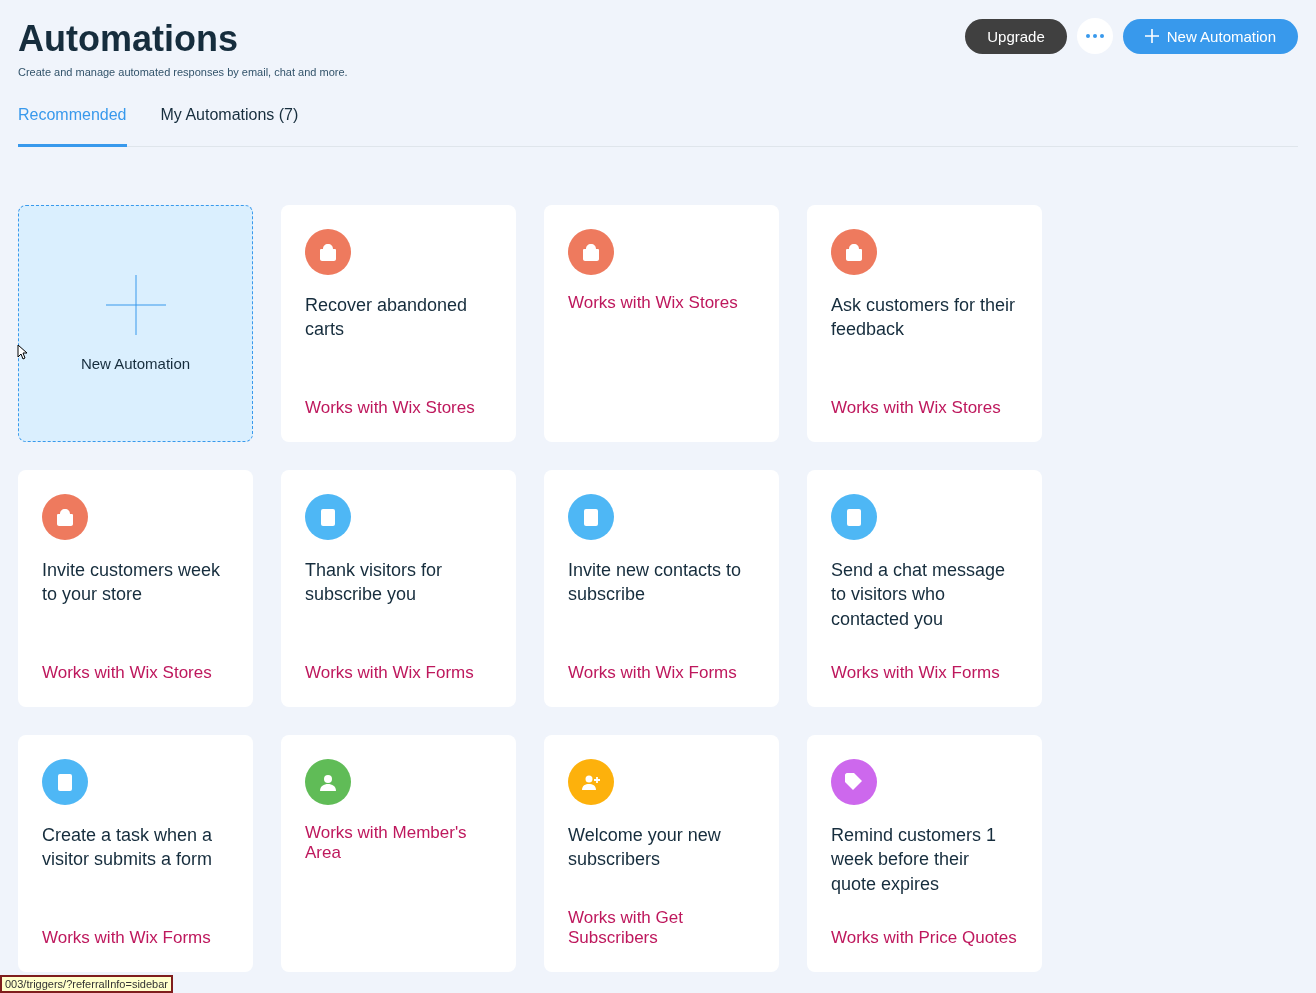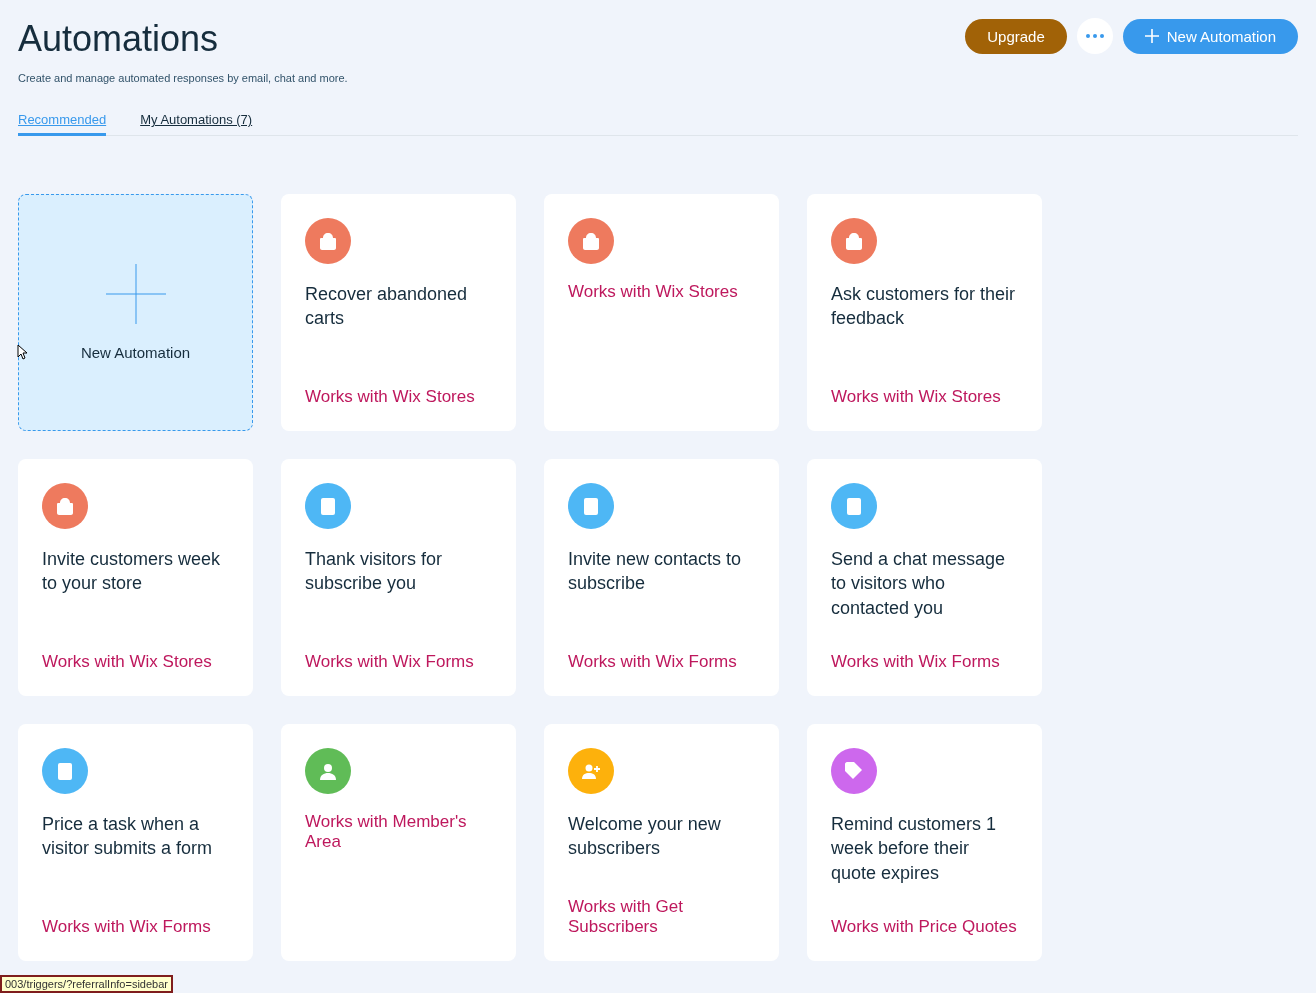--- a/index.html
+++ b/index.html
@@ -15,23 +15,22 @@
       width: 1316px;
     }
     .header-row {
       display: flex;
       justify-content: space-between;
       align-items: flex-start;
       margin-bottom: 6px;
     }
     h1 {
       font-size: 36px;
-      font-weight: 400;
-      color: #162d3d;
-      margin-bottom: 6px;
+      font-weight: 700;
+      color: #162d3d;
     }
     .subtitle {
       font-size: 11px;
       color: #32536a;
       margin-bottom: 28px;
     }
     .header-actions {
       display: flex;
       align-items: center;
       gap: 10px;
@@ -40,21 +39,21 @@
       border: none;
       border-radius: 20px;
       padding: 9px 22px;
       font-size: 15px;
       cursor: pointer;
       display: inline-flex;
       align-items: center;
       gap: 8px;
     }
     .btn-upgrade {
-      background: #a16207;
+      background: #404040;
       color: #fff;
     }
     .btn-icon-only {
       width: 36px;
       height: 36px;
       border-radius: 50%;
       background: #fff;
       border: none;
       display: flex;
       align-items: center;
@@ -66,27 +65,26 @@
       background: #3899ec;
       color: #fff;
     }
     .tabs {
       display: flex;
       gap: 34px;
       border-bottom: 1px solid #dfe5eb;
       margin-bottom: 58px;
     }
     .tab {
-      padding-bottom: 6px;
-      font-size: 13px;
+      padding-bottom: 20px;
+      font-size: 16px;
       color: #162d3d;
       cursor: pointer;
       border-bottom: 3px solid transparent;
       margin-bottom: -1px;
-      text-decoration: underline;
     }
     .tab.active {
       color: #3899ec;
       border-bottom-color: #3899ec;
     }
     .grid {
       display: grid;
       grid-template-columns: repeat(4, 235px);
       gap: 28px;
     }
@@ -251,21 +249,21 @@
           </svg>
         </div>
         <div class="card-title">Send a chat message to visitors who contacted you</div>
         <div class="card-footer">Works with Wix Forms</div>
       </div><div class="card">
         <div class="card-icon icon-blue">
           <svg width="22" height="22" viewBox="0 0 22 22">
             <use href="#i-form"></use>
           </svg>
         </div>
-        <div class="card-title">Price a task when a visitor submits a form</div>
+        <div class="card-title">Create a task when a visitor submits a form</div>
         <div class="card-footer">Works with Wix Forms</div>
       </div><div class="card">
         <div class="card-icon icon-green">
           <svg width="22" height="22" viewBox="0 0 22 22">
             <use href="#i-person"></use>
           </svg>
         </div>
         <div class="card-footer">Works with Member's Area</div>
       </div><div class="card">
         <div class="card-icon icon-yellow">

